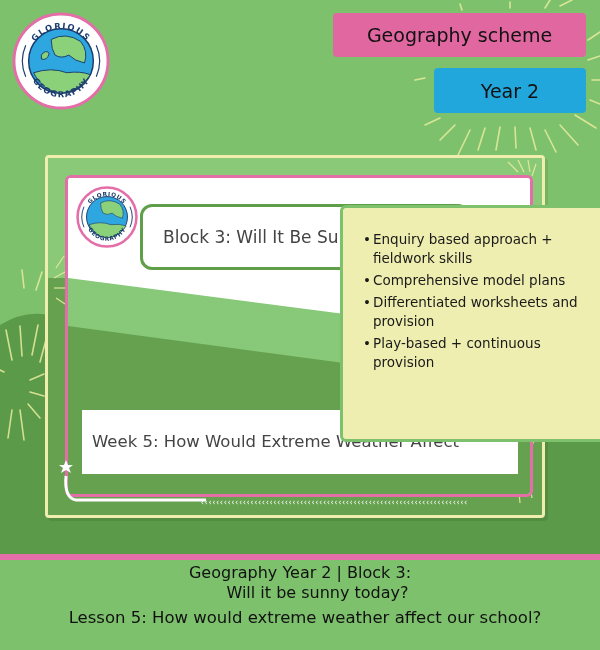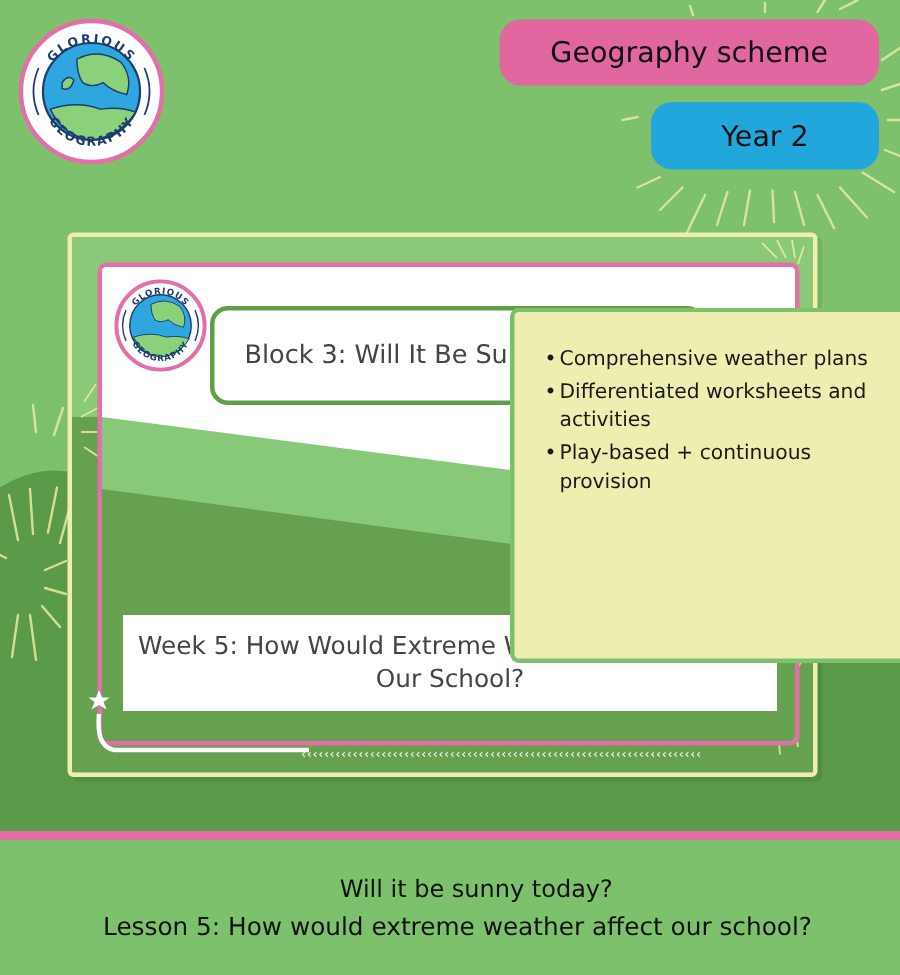--- a/index.html
+++ b/index.html
@@ -9,21 +9,21 @@
       background: #7dc16c;
       font-family: "DejaVu Sans", sans-serif;
     }
     .bg-dark {
       position: absolute; left: 0; top: 0; width: 600px; height: 560px;
     }
     .logo {
       position: absolute; left: 12px; top: 12px; width: 98px; height: 98px;
     }
     .pill {
-      position: absolute; border-radius: 14px;
+      position: absolute; border-radius: 4px;
       display: flex; align-items: center; justify-content: center;
       color: #111; font-family: "DejaVu Sans", sans-serif;
     }
     .pill-scheme { left: 333px; top: 13px; width: 253px; height: 44px; background: #e0679f; font-size: 19px; }
     .pill-year { left: 434px; top: 68px; width: 152px; height: 45px; background: #22a7dc; font-size: 19px; }
 
     .slide-frame {
       position: absolute; left: 45px; top: 155px; width: 500px; height: 363px;
       background: #8ac978; border: 3px solid #f0eeaf; border-radius: 4px;
       box-shadow: 3px 3px 0 rgba(0,0,0,0.08);
@@ -194,36 +194,37 @@
         <textPath href="#slLogoBot" startOffset="50%" text-anchor="middle">GEOGRAPHY</textPath>
       </text>
     </svg>
 
     <div class="block-box">
       <span>Block 3: Will It Be Sunny Today?</span>
     </div>
 
     <div class="week-box">
       <span class="week-line1">Week 5: How Would Extreme Weather Affect</span>
-      <span>Our School?</span>
     </div>
   </div>
 
   <svg class="star-deco" style="left:8px; top:300px;" width="150" height="50" viewBox="0 0 150 50">
     <polygon points="10,2 12,7 17,7 13,10 15,15 10,12 5,15 7,10 3,7 8,7" fill="#ffffff"></polygon>
     <path d="M 10 18 Q 8 40 20 42 L 150 42" fill="none" stroke="#ffffff" stroke-width="3"></path>
   </svg>
   <div class="chevrons">‹‹‹‹‹‹‹‹‹‹‹‹‹‹‹‹‹‹‹‹‹‹‹‹‹‹‹‹‹‹‹‹‹‹‹‹‹‹‹‹‹‹‹‹‹‹‹‹‹‹‹‹‹‹‹‹‹‹‹‹‹‹‹‹‹‹‹‹‹‹</div>
 </div>
 
 <div class="feature-card">
   <ul class="feature-list">
-    <li class="feature-item">Comprehensive weather plans</li>
-    <li class="feature-item">Differentiated worksheets and activities</li>
+    <li class="feature-item">Enquiry based approach + fieldwork skills</li>
+    <li class="feature-item">Comprehensive model plans</li>
+    <li class="feature-item">Differentiated worksheets and provision</li>
     <li class="feature-item">Play-based + continuous provision</li>
   </ul>
 </div>
 
 <div class="pink-line"></div>
 <div class="caption">
+  <div class="cap-1">Geography Year 2 | Block 3:</div>
   <div class="cap-2">Will it be sunny today?</div>
   <div class="cap-3">Lesson 5: How would extreme weather affect our school?</div>
 </div>
 
 </body></html>

